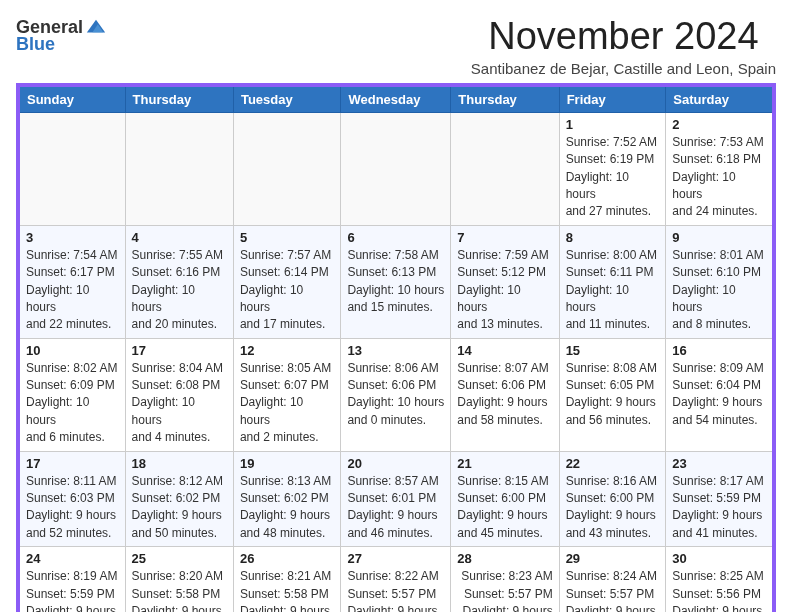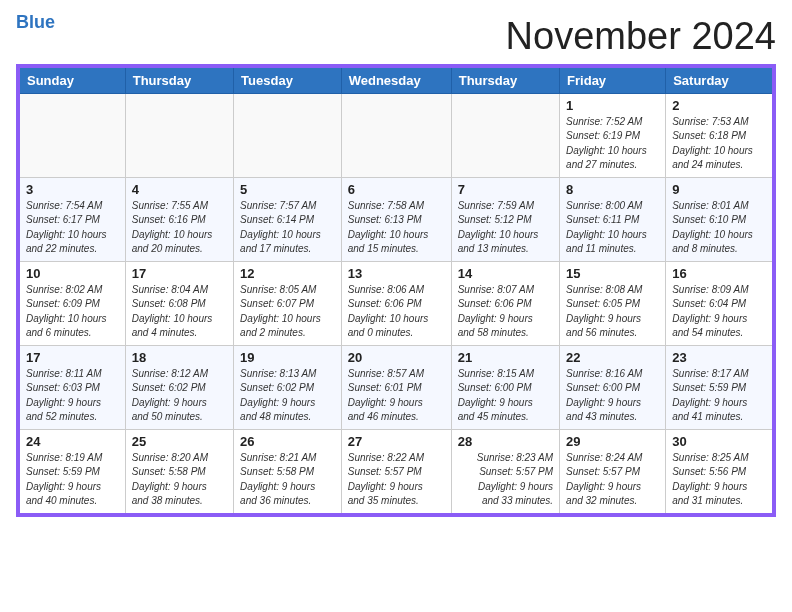--- a/index.html
+++ b/index.html
@@ -69,43 +69,50 @@
     .calendar td.empty {
       background: #f9f9f9;
     }
     .day-num {
       font-size: 13px;
       font-weight: bold;
       margin-bottom: 2px;
       color: #222;
     }
     .day-info {
-      font-size: 10px;
+      font-size: 12px;
       line-height: 1.45;
       color: #333;
-      font-style: italic;
     }
     tr:nth-child(even) td:not(.empty) {
       background: #f5f8ff;
     }
     tr:nth-child(odd) td:not(.empty) {
       background: #fff;
     }
   </style>
 </head>
 <body>
 
 <div class="header-area">
   <div class="logo-area">
     <div>
+      <div style="display:flex;align-items:center;">
+        <span class="logo-general" style="font-size:18px;font-weight:bold;color:#333;">General</span>
+        <svg class="logo-icon" viewBox="0 0 24 24" xmlns="http://www.w3.org/2000/svg">
+          <polygon points="2,18 12,4 22,18" fill="#2e74c0"></polygon>
+          <polygon points="8,18 14,9 20,18" fill="#5ba3e0" opacity="0.6"></polygon>
+        </svg>
+      </div>
       <div style="font-size:18px;font-weight:bold;color:#2e74c0;margin-top:-4px;">Blue</div>
     </div>
   </div>
   <div class="title-area">
     <div class="month-title">November 2024</div>
+    <div class="subtitle">Santibanez de Bejar, Castille and Leon, Spain</div>
   </div>
 </div>
 
 <table class="calendar">
   <thead>
     <tr>
     <th>Sunday</th>
         <th>Thursday</th>
         <th>Tuesday</th>
         <th>Wednesday</th>

